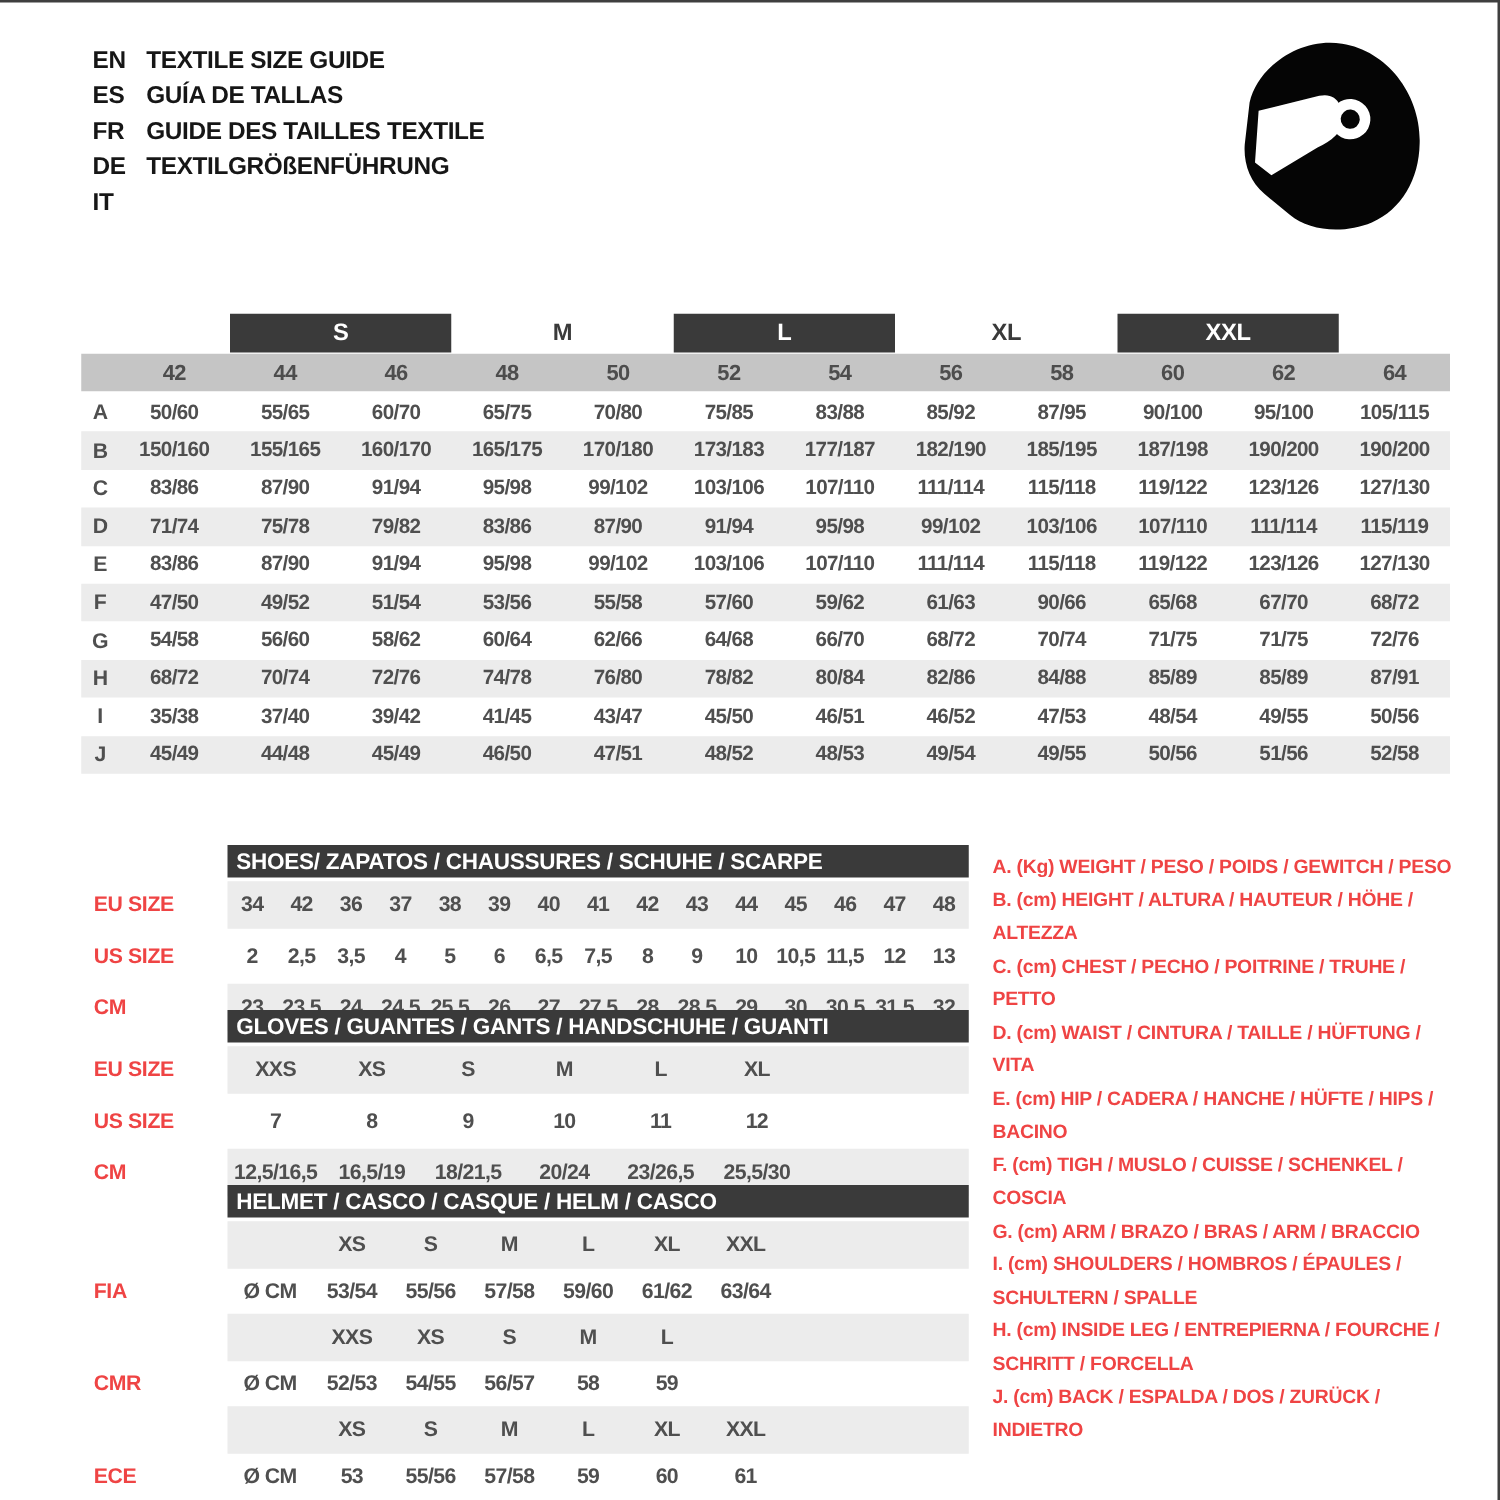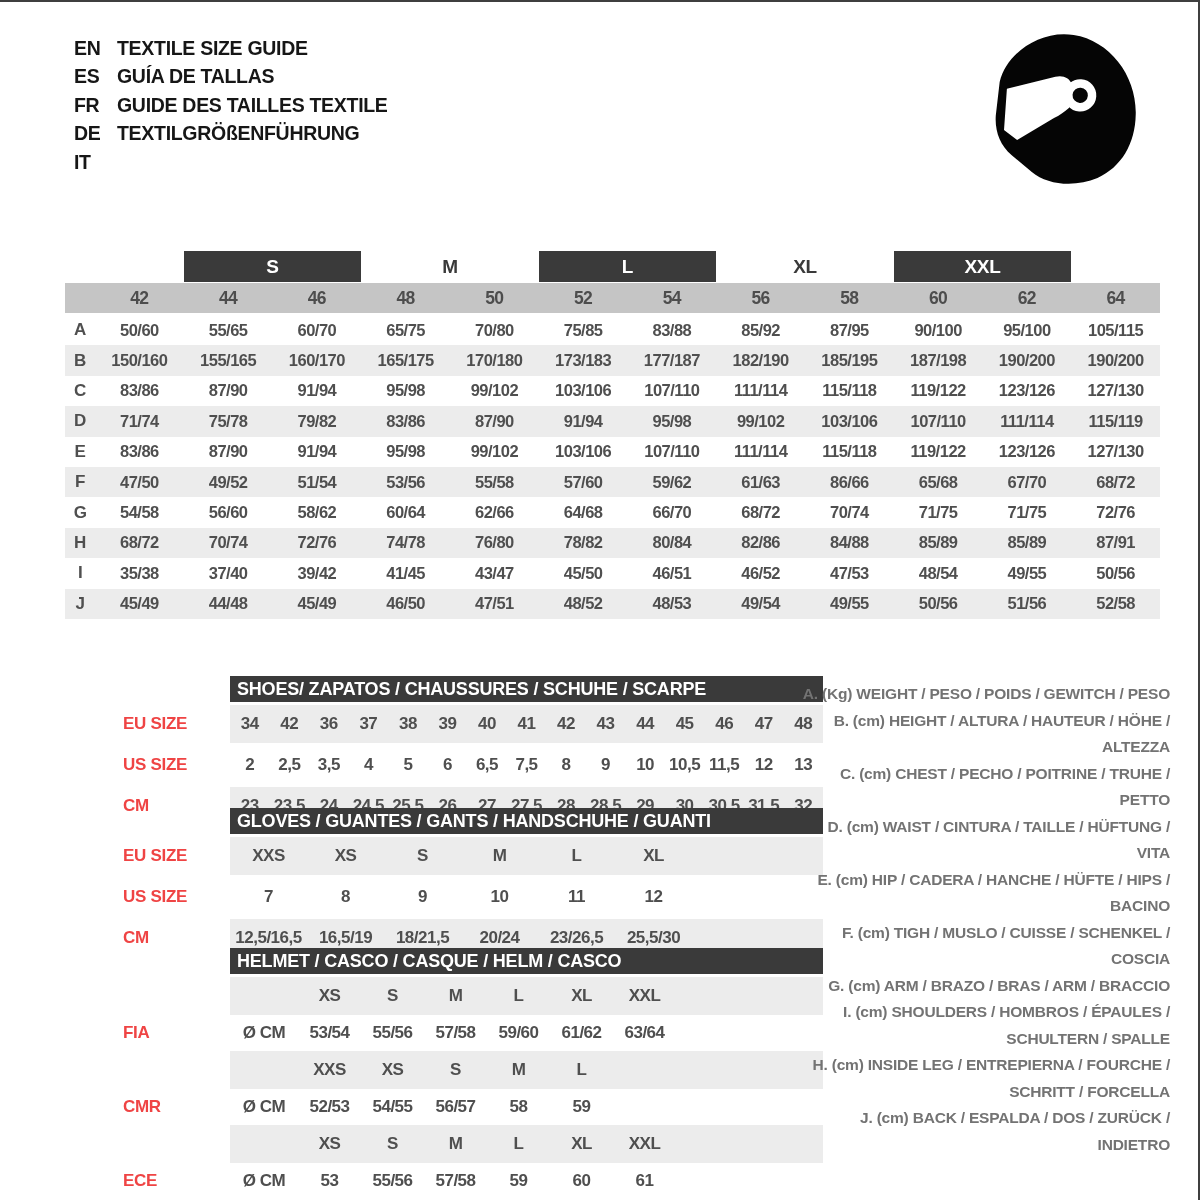--- a/index.html
+++ b/index.html
@@ -28,38 +28,38 @@
   .size-group { display:flex; align-items:center; justify-content:center; font-size:19px; color:#3a3a3a; letter-spacing:-0.3px; }
   .size-group.boxed { background:#3a3a3a; color:#ffffff; }
   .band-row { height:30px; background:#c5c5c5; margin-bottom:2px; }
   .band-row .cell { font-size:17.5px; color:#4d4d4d; }
   .data-row { height:30.4px; }
   .data-row.shaded { background:#ececec; }
   .cell { display:flex; align-items:center; justify-content:center; font-size:16.5px; letter-spacing:-0.5px; }
   .row-label { font-size:17px; }
 
   
-  .sub-table { position:absolute; display:grid; grid-template-columns:107px 593px; row-gap:3px;margin-left:48px; }
+  .sub-table { position:absolute; display:grid; grid-template-columns:107px 593px; row-gap:3px; }
   #shoes-table  { left:75px; top:676px; }
   #gloves-table { left:75px; top:808px; }
   #helmet-table { left:75px; top:948px; }
   .sub-title { grid-column:2; height:26px; background:#3a3a3a; color:#fff; font-size:18px;
                display:flex; align-items:center; padding-left:7px; box-sizing:border-box; letter-spacing:-0.2px; }
   .sub-label { grid-column:1; display:flex; align-items:center; font-size:17px; color:#ef4444; letter-spacing:-0.3px; }
   .sub-band { grid-column:2; height:38px; display:grid; align-items:center; }
   .sub-band.shaded { background:#ececec; }
   .sub-band.tall { height:30px; }
   .shoes-values  { grid-template-columns:repeat(15,1fr); }
   .gloves-values { grid-template-columns:repeat(6,77px); }
   .helmet-values { grid-template-columns:68px repeat(6,63px); }
   .sub-cell { text-align:center; font-size:17px; letter-spacing:-0.5px; }
 
   
   #legend { position:absolute; left:794px; top:681px; width:376px; }
-  .legend-item { font-size:15.5px; line-height:26.5px; color:#737373; letter-spacing:-0.2px; white-space:pre-line;text-align:right; }
+  .legend-item { font-size:15.5px; line-height:26.5px; color:#ef4444; letter-spacing:-0.2px; white-space:pre-line; }
 </style>
 </head>
 <body>
 
 <div class="canvas">
   <div class="edge-top"></div>
   <div class="edge-right"></div>
 
   <div class="langs" id="langs">
       <div class="lang-row">
@@ -193,21 +193,21 @@
       <div class="m-row data-row shaded">
         <div class="cell row-label">F</div>
         <div class="cell">47/50</div>
         <div class="cell">49/52</div>
         <div class="cell">51/54</div>
         <div class="cell">53/56</div>
         <div class="cell">55/58</div>
         <div class="cell">57/60</div>
         <div class="cell">59/62</div>
         <div class="cell">61/63</div>
-        <div class="cell">86/66</div>
+        <div class="cell">90/66</div>
         <div class="cell">65/68</div>
         <div class="cell">67/70</div>
         <div class="cell">68/72</div>
       </div>
       <div class="m-row data-row">
         <div class="cell row-label">G</div>
         <div class="cell">54/58</div>
         <div class="cell">56/60</div>
         <div class="cell">58/62</div>
         <div class="cell">60/64</div>

